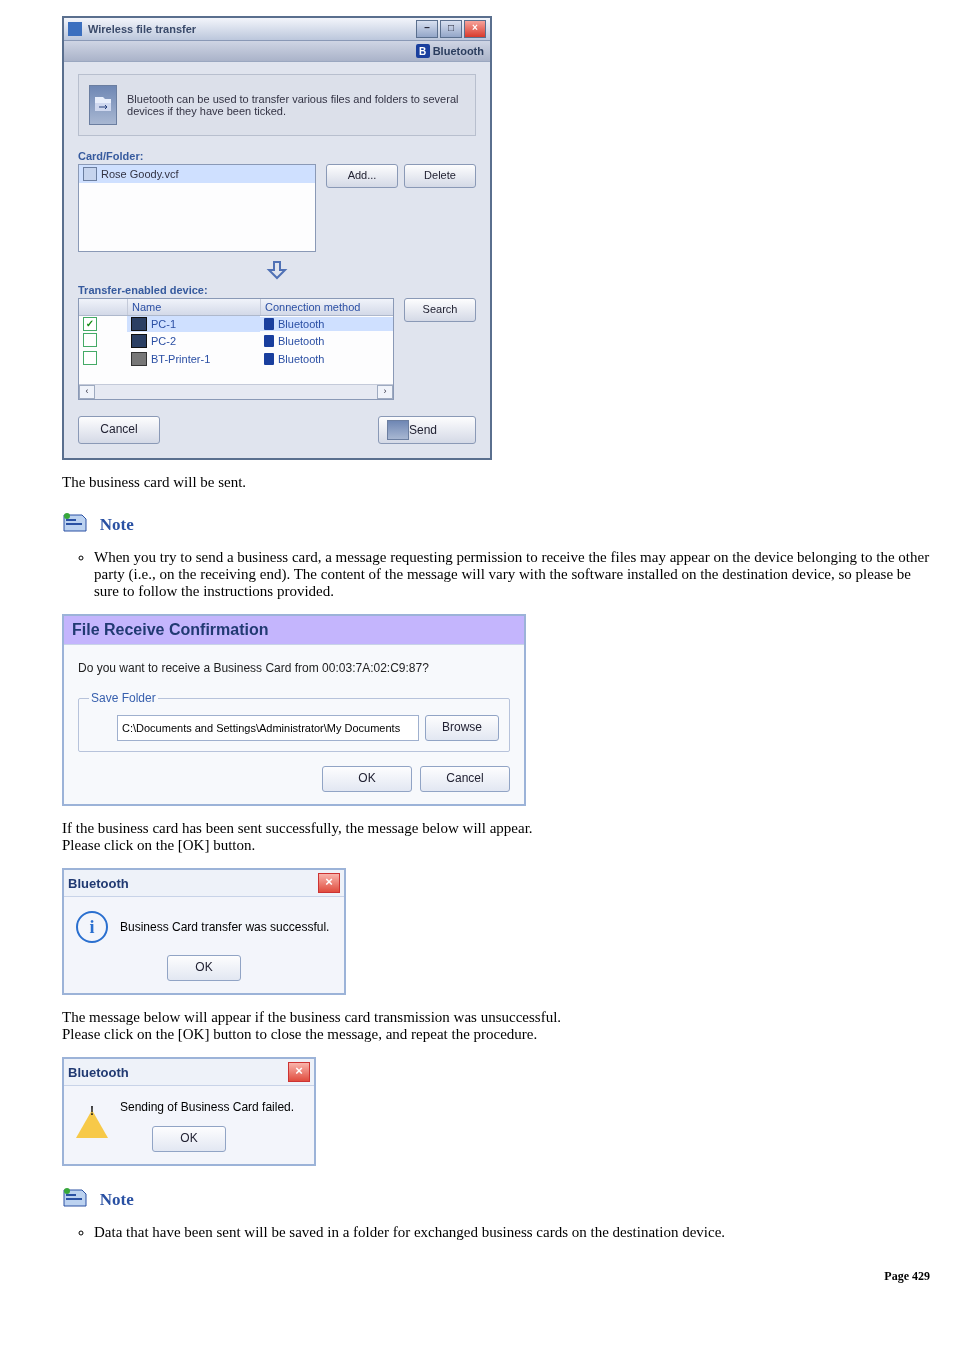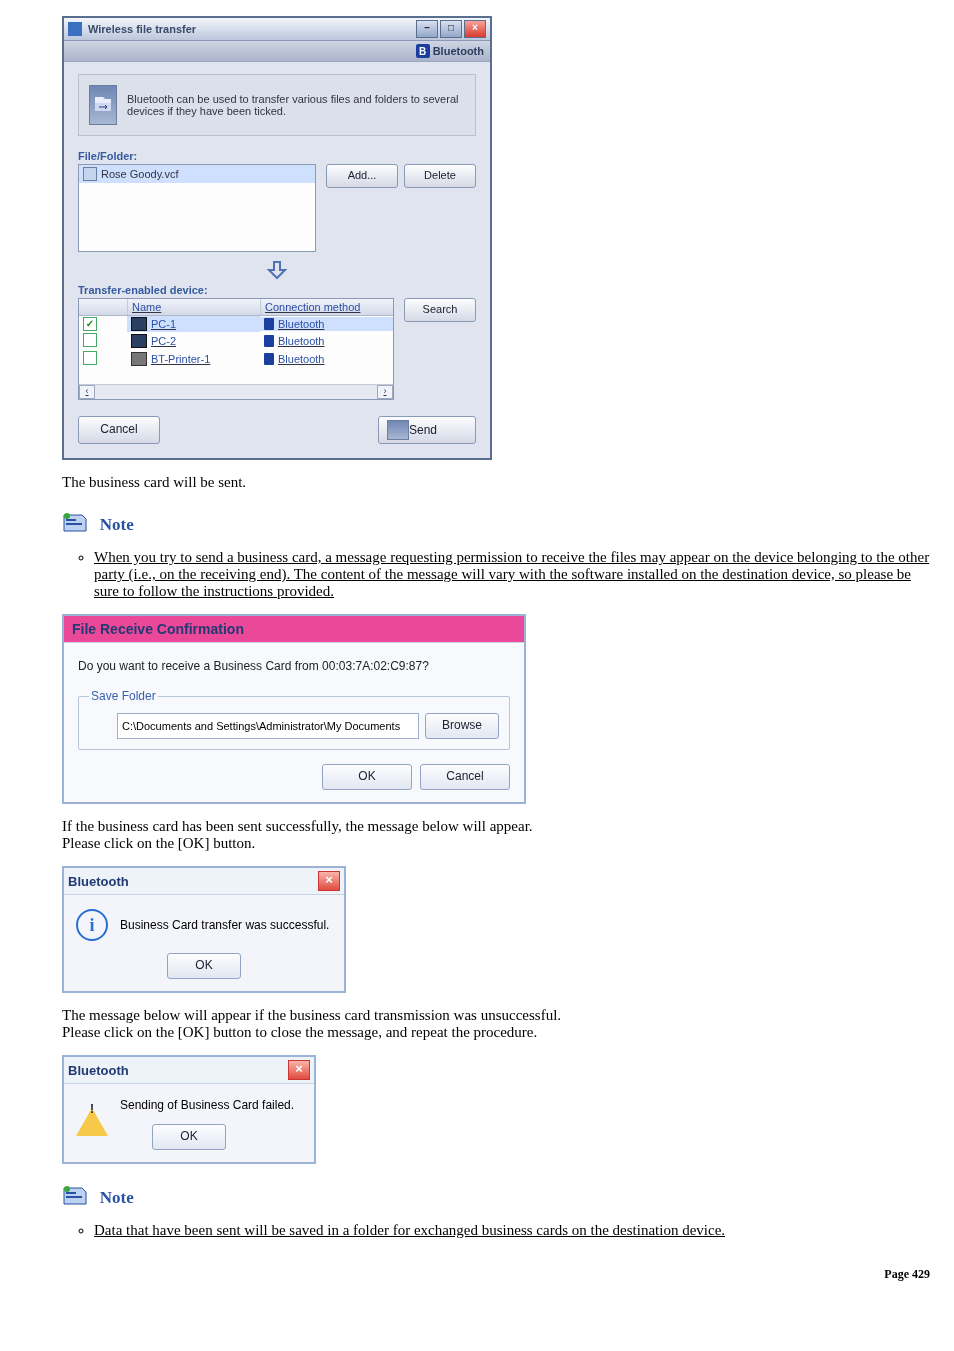--- a/index.html
+++ b/index.html
@@ -81,21 +81,21 @@
     min-width:70px; height:22px;
     background:linear-gradient(#fdfdfe,#d4d9e6);
     border:1px solid #8a99b6; border-radius:3px;
     font-size:11px; color:#223; text-align:center; line-height:20px;
   }
   .downarrow{
     display:flex;justify-content:center;color:#5071b5;margin:6px 0 2px;
   }
   .devtable{
     background:#fdfdfe;border:1px solid #8a99b6;height:100px;
-    display:flex;flex-direction:column;font-size:11px;overflow:hidden;text-decoration:underline;
+    display:flex;flex-direction:column;font-size:11px;overflow:hidden;
   }
   .devhead{
     display:flex;background:linear-gradient(#f0f3fa,#d3d9e8);
     border-bottom:1px solid #aeb8cc;color:#2b4fa4;font-weight:normal;
   }
   .devhead .c1{flex:0 0 40px;border-right:1px solid #c4cad9;padding:2px 4px;}
   .devhead .c2{flex:1;border-right:1px solid #c4cad9;padding:2px 4px;}
   .devhead .c3{flex:1;padding:2px 4px;}
   .devbody{flex:1;overflow-y:auto;color:#2b4fa4;}
   .devrow{display:flex;align-items:center;}
@@ -118,21 +118,21 @@
   .flexpair .leftcol{flex:1;border-radius:17px;}
   .chk{width:12px;height:12px;border:1px solid #4a6;background:#fff;display:inline-flex;align-items:center;justify-content:center;}
   .chk.on::before{content:"✓";font-size:10px;color:#118a11;font-weight:bold;line-height:1;}
   .pcicon, .pricon, .bticon{width:14px;height:12px;display:inline-block;}
   .pcicon{background:#2b3f63;border:1px solid #111;}
   .pricon{background:#777;border:1px solid #333;}
   .bticon{width:10px;height:12px;background:#1a3f9e;color:#fff;font-size:8px;text-align:center;line-height:12px;border-radius:1px;}
 
   
   .dlg2 { width:460px; border:2px solid #9cb3d8; background:#f7f9fc; font-family:Tahoma,Arial,sans-serif; font-size:12px; margin:8px 0 14px 38px;}
-  .dlg2 .ttl{background:#ec4899;border-bottom:1px solid #c8d3e8;padding:5px 8px;font-weight:bold;color:#213a72;font-size:14px;}
+  .dlg2 .ttl{background:#c4b5fd;border-bottom:1px solid #c8d3e8;padding:5px 8px;font-weight:bold;color:#213a72;font-size:16px;}
   .dlg2 .body{padding:16px 14px 12px;}
   .dlg2 .q{margin-bottom:16px;color:#222;}
   .dlg2 fieldset{border:1px solid #b7c3db;border-radius:2px;padding:10px;margin:0 0 14px;}
   .dlg2 legend{color:#3860ae;font-size:12px;}
   .dlg2 .pth{display:flex;gap:6px;align-items:center;margin-left:28px;}
   .dlg2 .pth input{flex:1;height:20px;border:1px solid #9fb0ce;padding:2px 4px;font-size:11px;background:#fff;}
   .dbtn{height:24px;min-width:72px;border:1px solid #91a4c5;border-radius:3px;background:linear-gradient(#fdfdfe,#e2e7f2);font-size:12px;line-height:22px;text-align:center;color:#223;}
   .dlg2 .btns{display:flex;justify-content:flex-end;gap:8px;}
 
   
@@ -144,21 +144,21 @@
   .mbox .msgrow{display:flex;align-items:center;gap:12px;margin-bottom:12px;}
   .mbox .okrow{display:flex;justify-content:center;}
   .iicon{width:28px;height:28px;border-radius:50%;border:2px solid #2a6fcf;color:#2a6fcf;display:flex;align-items:center;justify-content:center;font-family:Georgia,serif;font-size:18px;font-weight:bold;}
   .wicon{width:0;height:0;border-left:16px solid transparent;border-right:16px solid transparent;border-bottom:28px solid #f7c948;position:relative;}
   .wicon::after{content:"!";position:absolute;left:-4px;top:8px;width:8px;text-align:center;font-weight:bold;color:#222;}
 
   .doc-p{margin:6px 0 14px 38px;}
   .noteicon{display:inline-block;vertical-align:middle;margin:6px 8px 6px 38px;}
   .note-label{color:#2a51a3;font-weight:bold;font-size:17px;display:inline-block;vertical-align:middle;}
   ul.note{list-style-type:circle;margin:4px 0 14px 70px;padding:0;}
-  ul.note li{margin-bottom:4px;text-decoration:underline;}
+  ul.note li{margin-bottom:4px;}
   .footer{position:relative;margin-top:28px;text-align:right;font-size:12px;}
   .footer .pg{font-weight:bold;}
 </style>
 </head>
 <body>
 
 
 
 
 <div class="win" style="width:430px;margin-left:38px;">
@@ -178,21 +178,21 @@
       <div class="ic">
         <svg viewBox="0 0 24 24">
             <path fill="#e8eefb" d="M4 4h8l2 2h6v4H4z"></path>
             <path fill="#cfd8ef" d="M4 10h16v8H4z"></path>
             <path stroke="#26407c" stroke-width="1" fill="none" d="M8 14h8m0 0l-2-2m2 2l-2 2"></path>
           </svg>
       </div>
       <div>Bluetooth can be used to transfer various files and folders to several devices if they have been ticked.</div>
     </div>
 
-    <span class="lbl">File/Folder:</span>
+    <span class="lbl">Card/Folder:</span>
     <div class="flexpair">
       <div class="leftcol">
         <div class="listbox">
           <div class="row hi">
             <span style="width:12px;height:12px;background:#c6d4ee;border:1px solid #6b7ea0;"></span>
             <span>Rose Goody.vcf</span>
           </div>
         </div>
       </div>
       <div class="sidebtns">

